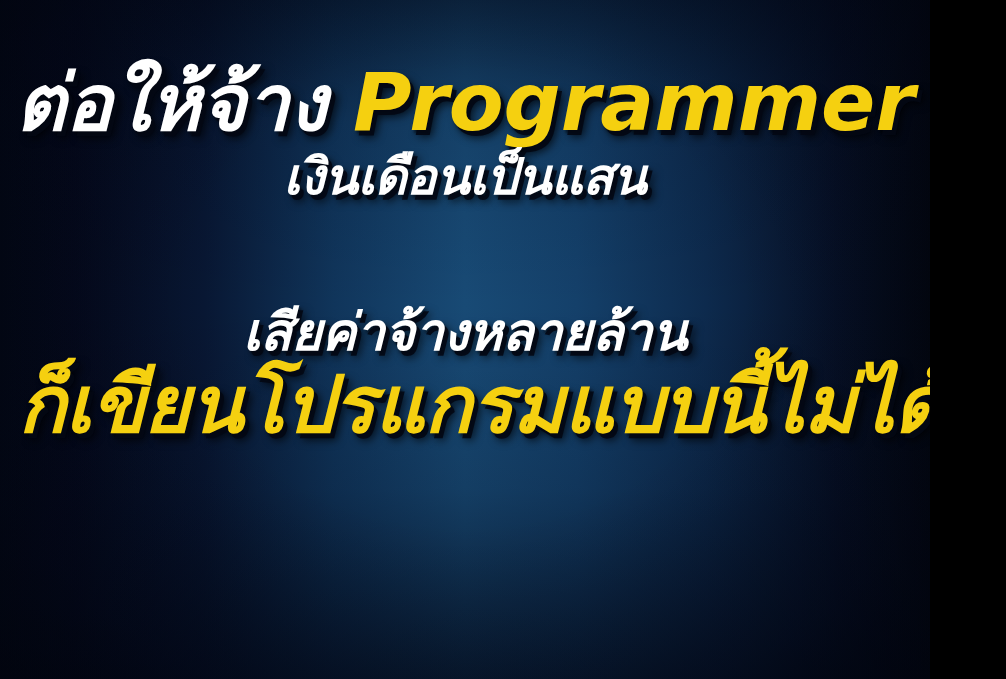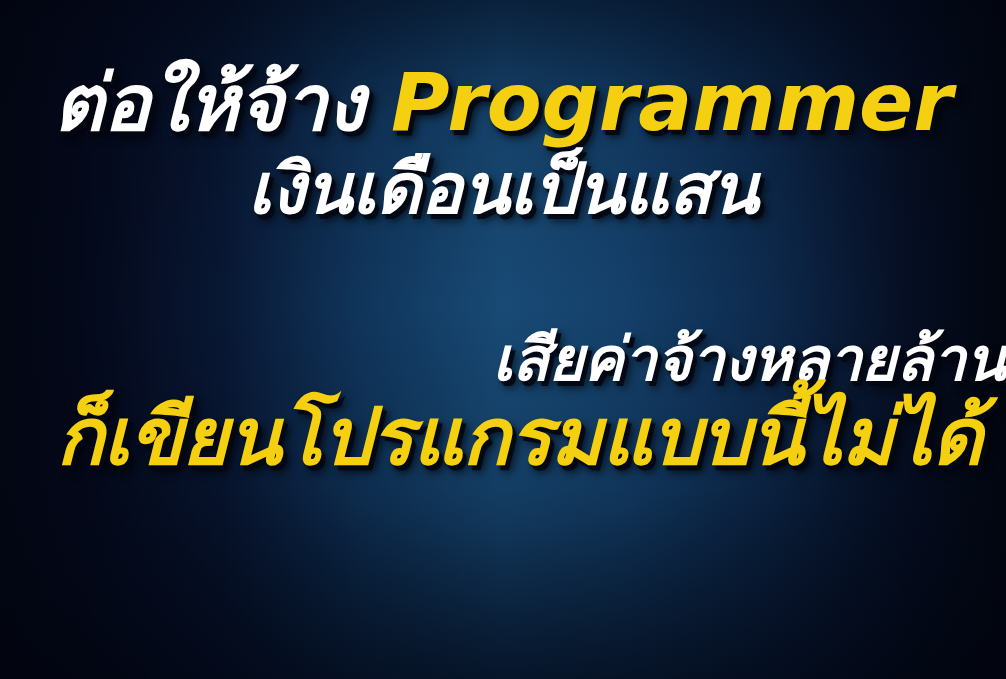--- a/index.html
+++ b/index.html
@@ -4,21 +4,21 @@
 <title>Thai Programmer Meme Graphic</title>
 <style>
   html, body {
     margin: 0;
     padding: 0;
     background: #000;
   }
 
   #poster {
     position: relative;
-    width: 1006px;
+    width: 930px;
     height: 679px;
     overflow: hidden;
     font-family: "DejaVu Sans", "Liberation Sans", sans-serif;
     
     background-color: #0a1832;
     background-image:
       
       linear-gradient(to bottom,
         rgba(2, 6, 20, 0.55) 0%,
         rgba(2, 6, 20, 0.12) 18%,
@@ -90,28 +90,27 @@
     line-height: 1.12;
     color: #ffffff;
   }
   #line-1 .latin {
     color: #f5d010;
     font-size: 80px;
     letter-spacing: 0px;
   }
 
   #line-2 {
-    font-size: 70px;
+    font-size: 50px;
     line-height: 1.18;
   }
 
   #line-3 {
-    font-size: 60px;
+    font-size: 52px;
     line-height: 1.12;
-    text-align: right;
   }
 
   #line-4 {
     font-size: 79px;
     line-height: 1.12;
     letter-spacing: -1px;
   }
 </style>
 </head>
 <body>

